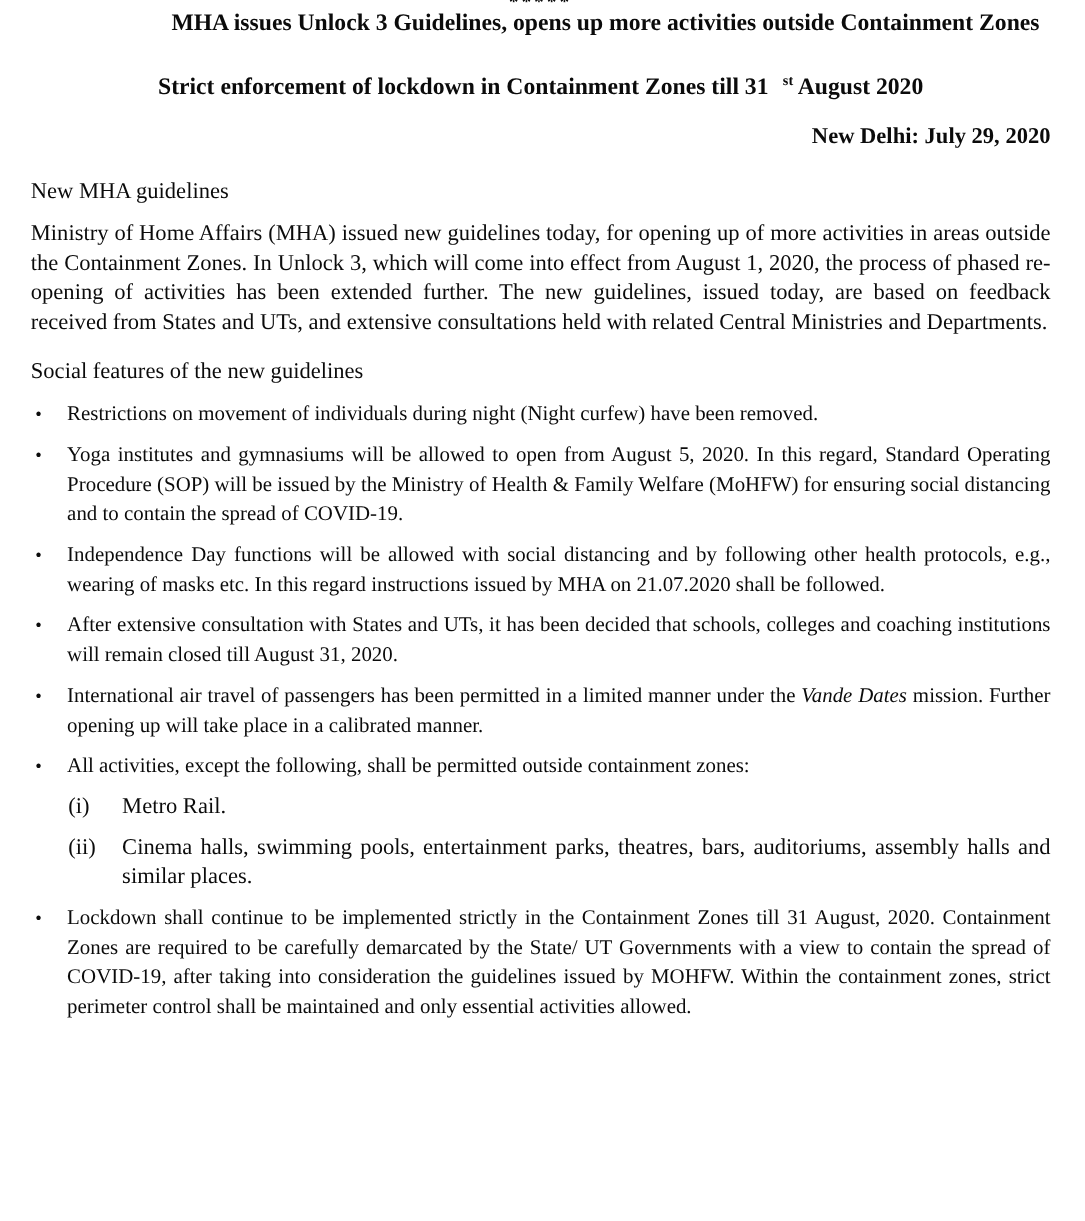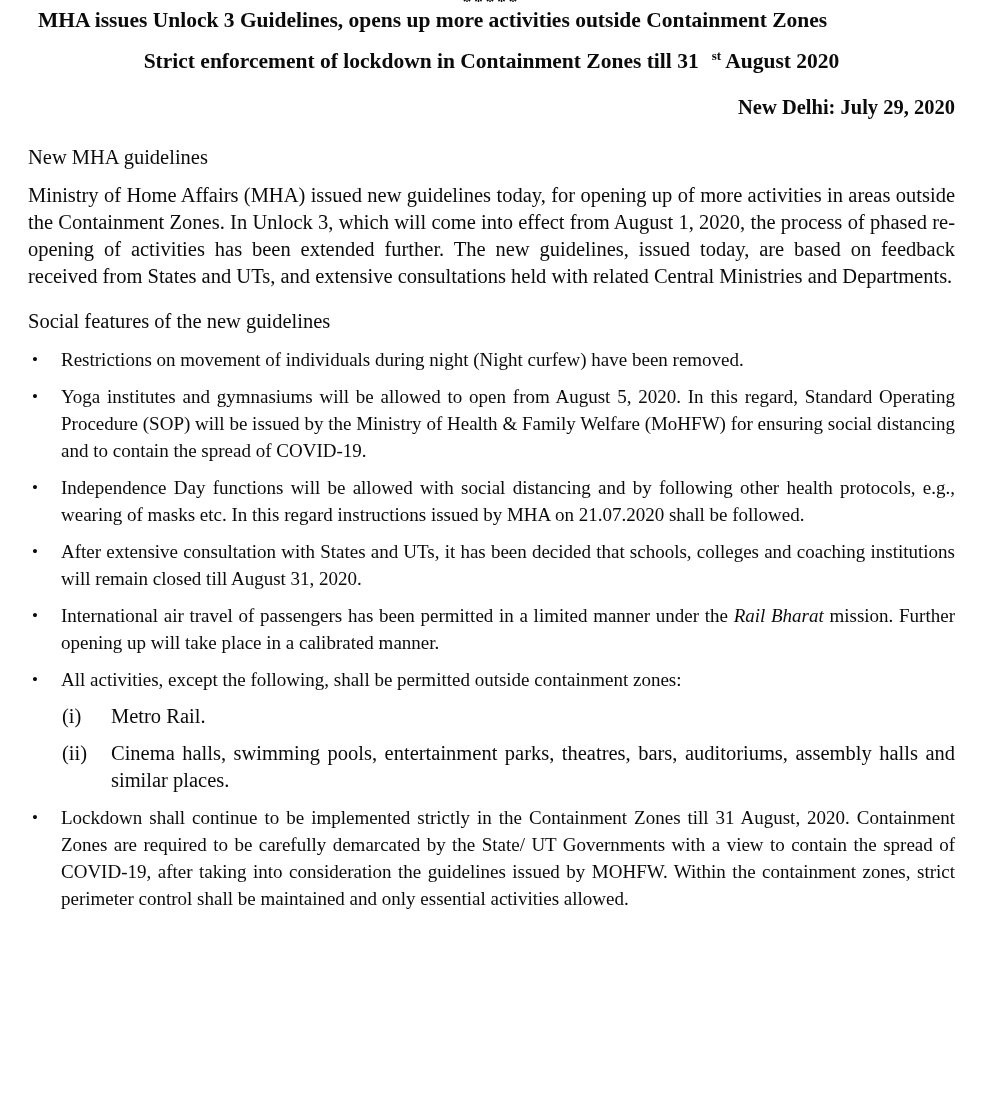--- a/index.html
+++ b/index.html
@@ -26,22 +26,22 @@
     text-align: center;
     font-weight: bold;
     font-size: 17px;
     line-height: 17px;
     letter-spacing: 3px;
     margin-top: -7px;
   }
   .headline {
     font-size: 21.5px;
     font-weight: bold;
-    text-align: left;
-    margin: 5px 10px 15px 10px;
+    text-align: right;
+    margin: 5px 10px 32px 10px;
     line-height: 26px;
   }
   .subheadline {
     font-size: 21.5px;
     font-weight: bold;
     text-align: center;
     margin: 0 10px 21px 10px;
     line-height: 26px;
   }
   .subheadline sup {
@@ -158,21 +158,21 @@
       <span class="tx">Independence Day functions will be allowed with social distancing and by following other health protocols, e.g., wearing of masks etc. In this regard instructions issued by MHA on 21.07.2020 shall be followed.</span>
     </li>
 
     <li class="bi">
       <span class="mk">•</span>
       <span class="tx">After extensive consultation with States and UTs, it has been decided that schools, colleges and coaching institutions will remain closed till August 31, 2020.</span>
     </li>
 
     <li class="bi">
       <span class="mk">•</span>
-      <span class="tx"><span>International air travel of passengers has been permitted in a limited manner under the </span><i>Rail Bharat</i><span> mission.  Further opening up will take place in a calibrated manner.</span></span>
+      <span class="tx"><span>International air travel of passengers has been permitted in a limited manner under the </span><i>Vande Dates</i><span> mission.  Further opening up will take place in a calibrated manner.</span></span>
     </li>
 
     <li class="bi">
       <span class="mk">•</span>
       <span class="tx">All activities, except the following, shall be permitted outside containment zones:</span>
     </li>
   </ul>
 
   <ul class="sublist">
     <li class="si">

